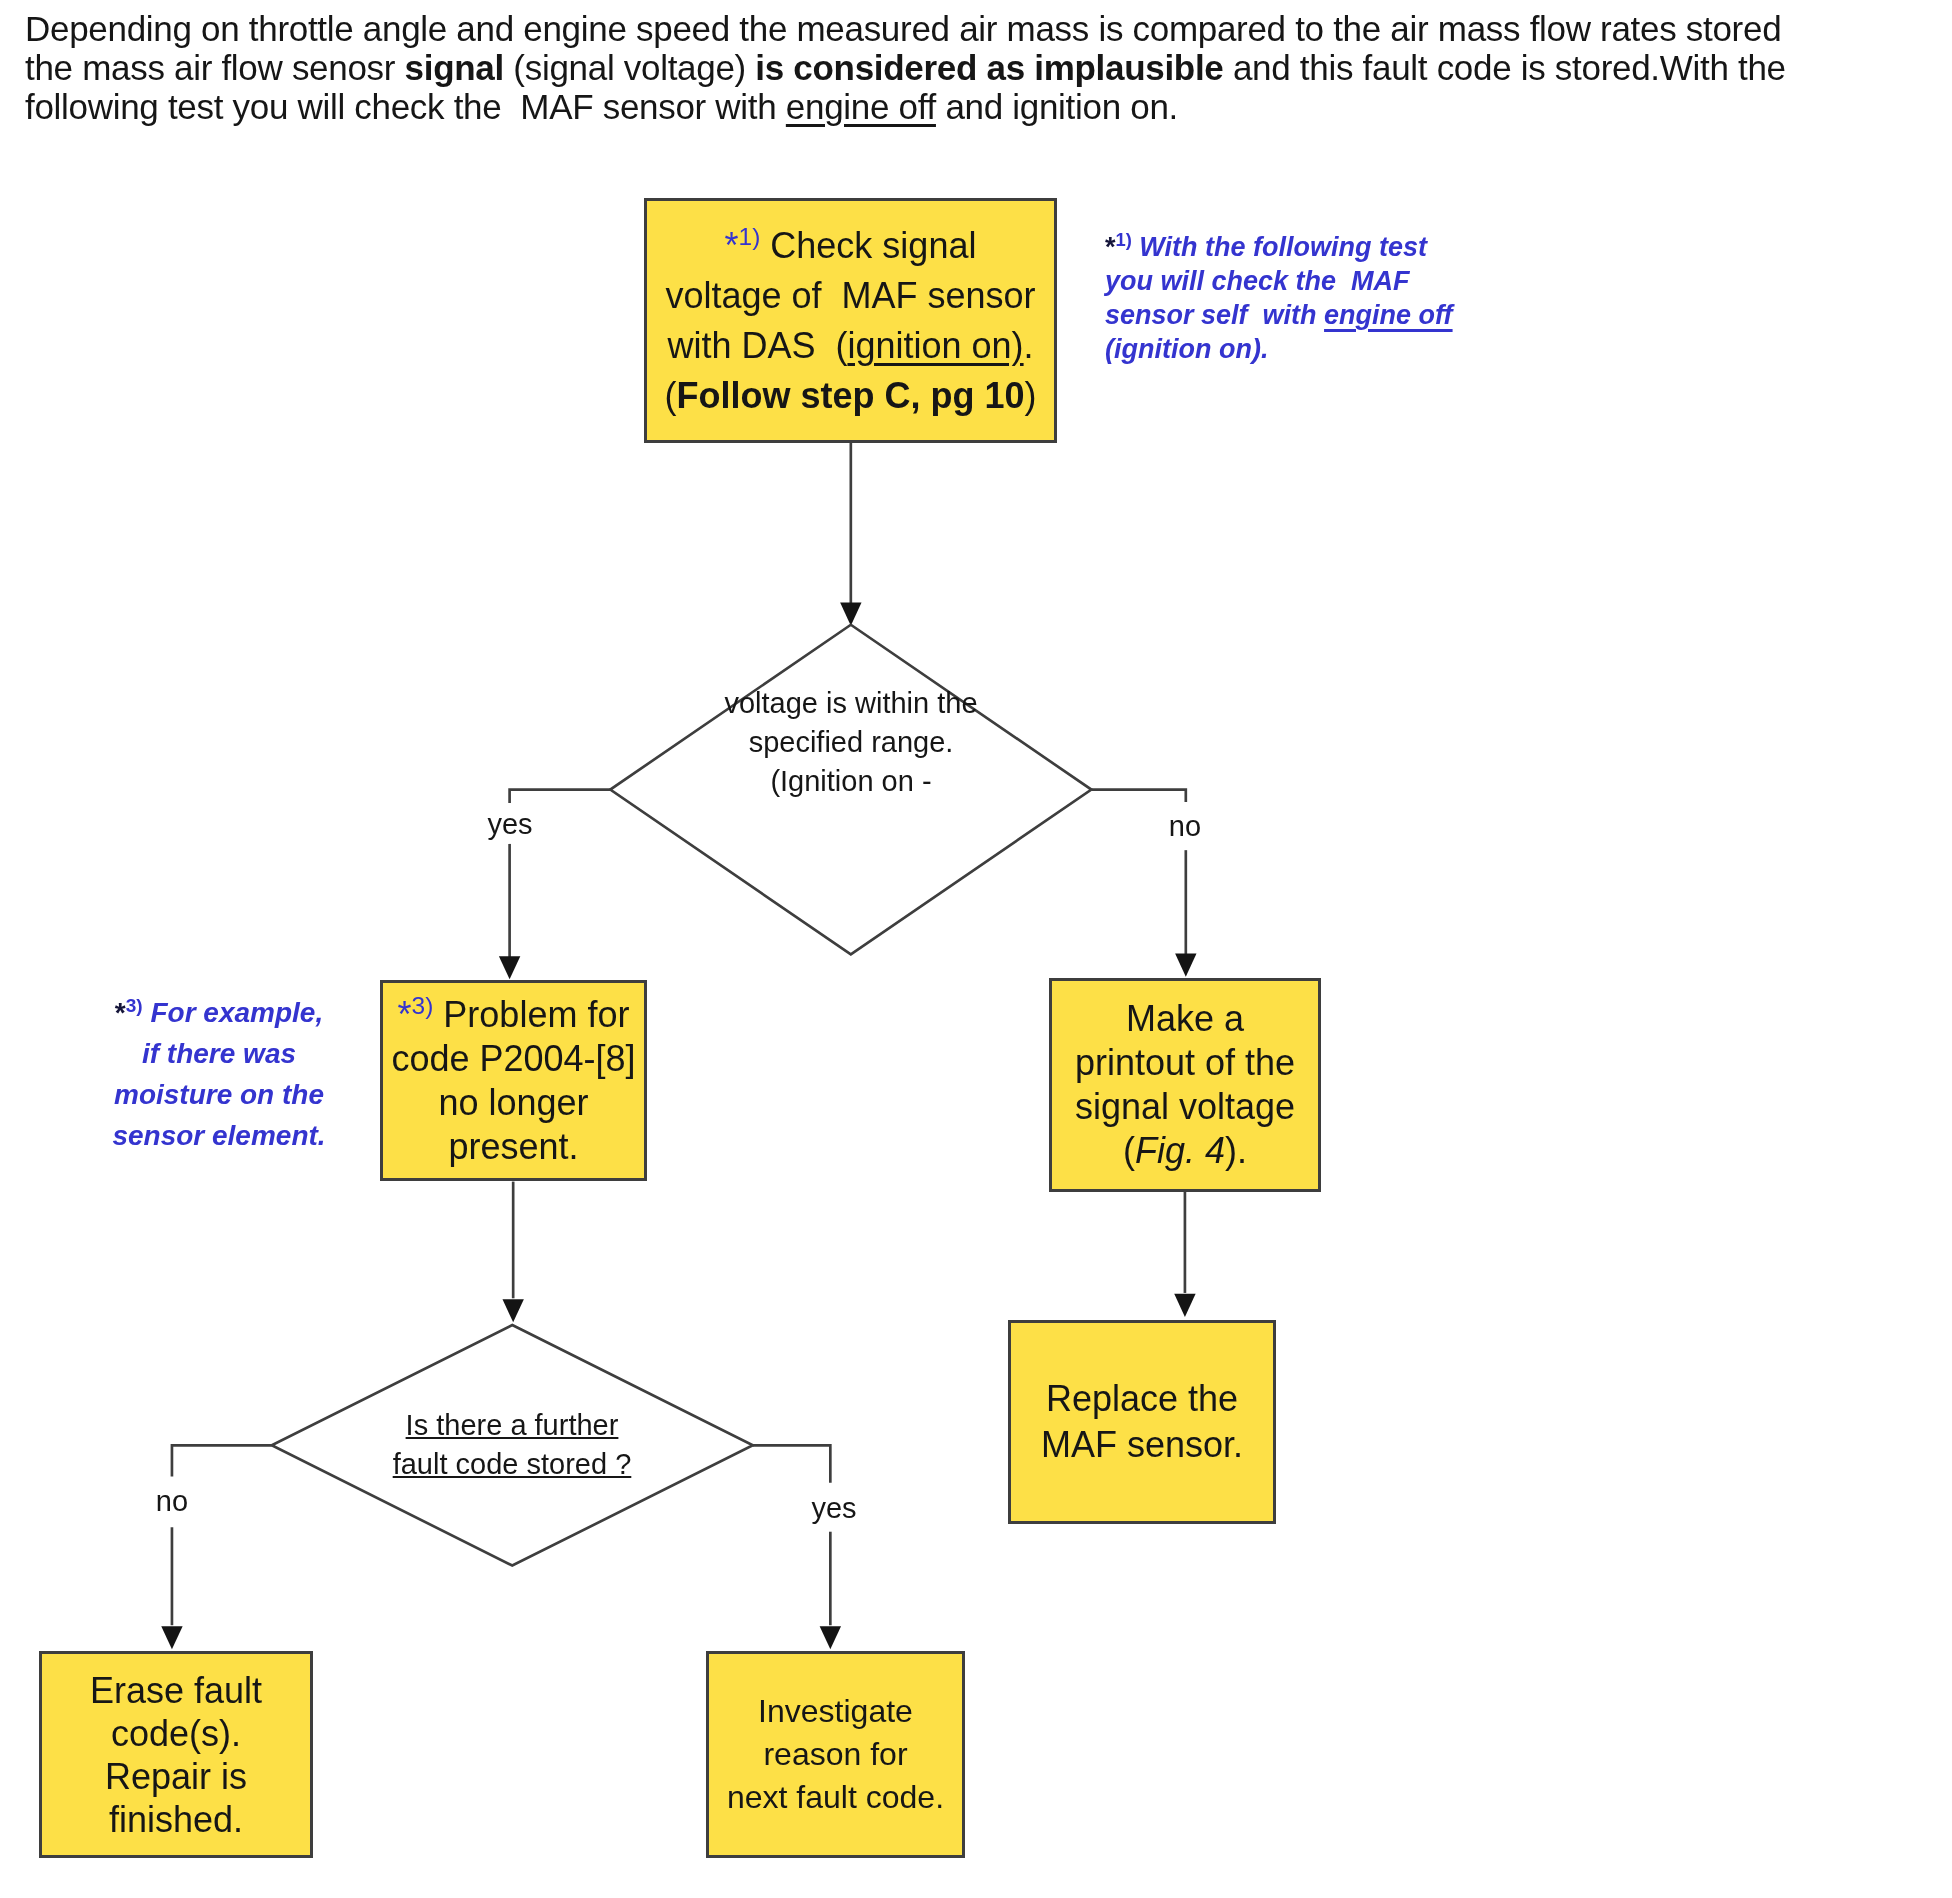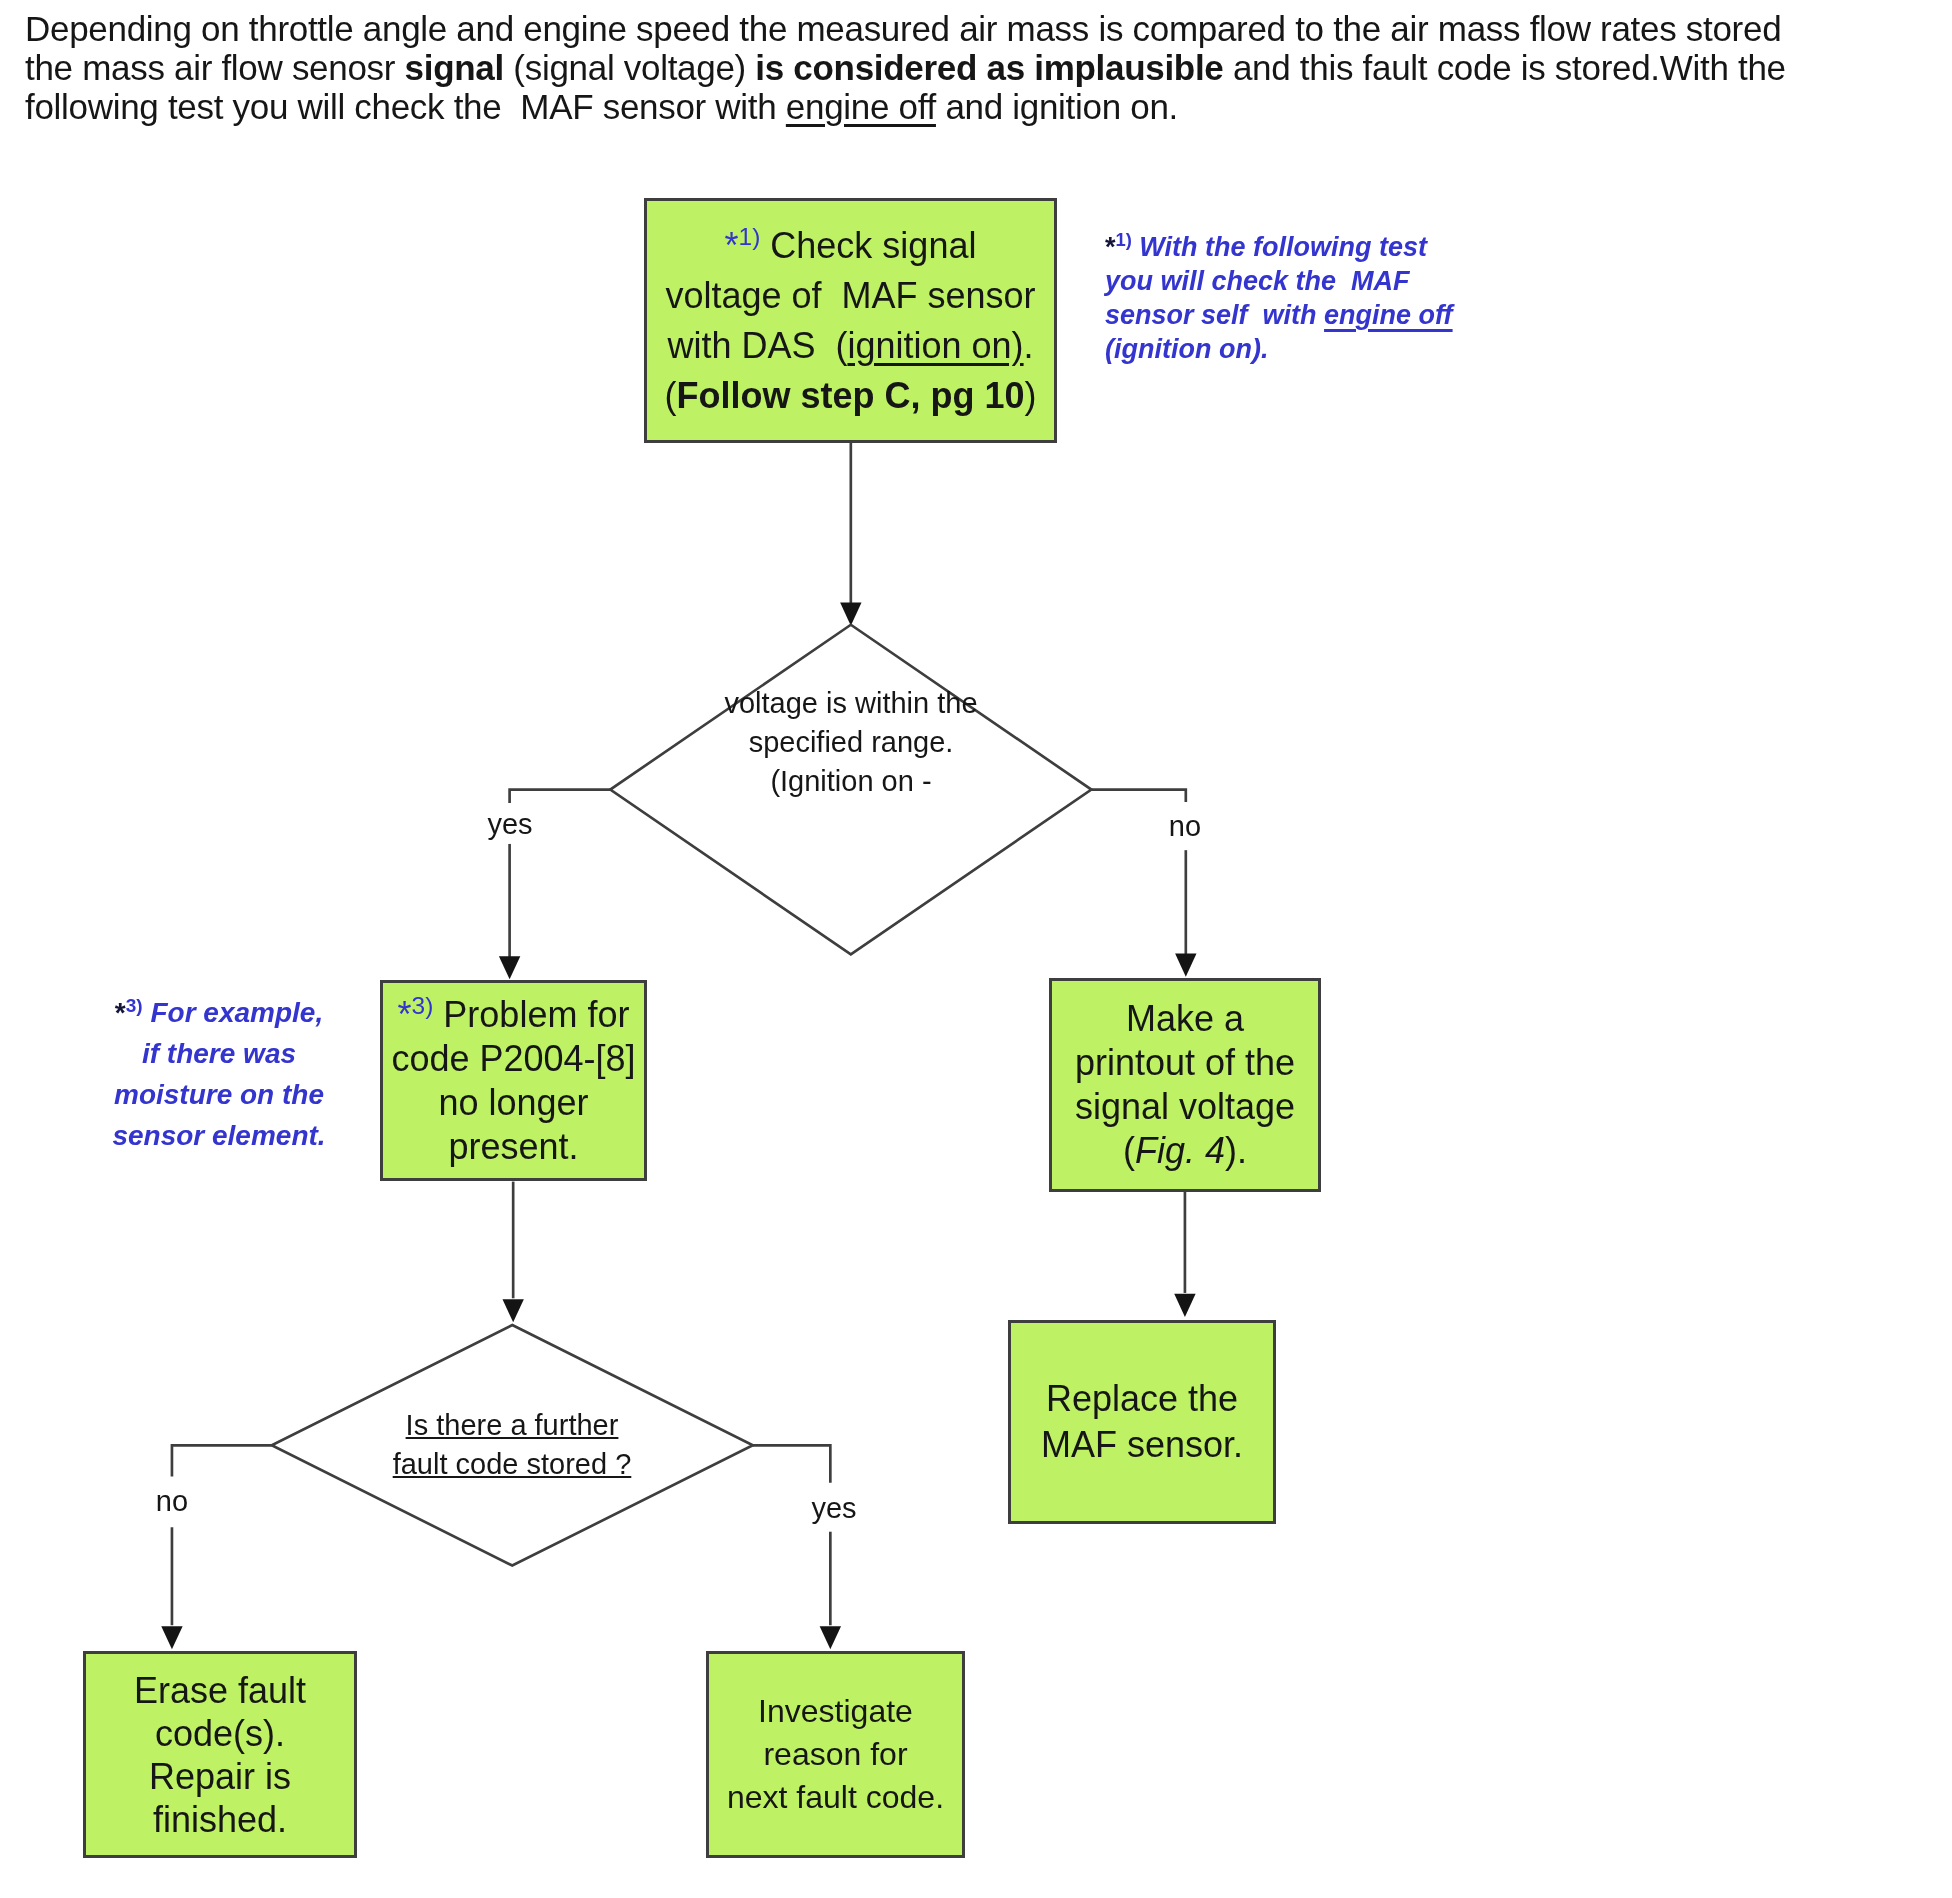--- a/index.html
+++ b/index.html
@@ -4,40 +4,40 @@
 <style>
   html,body{margin:0;padding:0;background:#ffffff;}
   body{width:1952px;height:1899px;position:relative;overflow:hidden;
        font-family:"Liberation Sans","DejaVu Sans",sans-serif;color:var(--ink,#161616);}
   #stage{position:absolute;inset:0;}
   svg#connectors{position:absolute;left:0;top:0;z-index:1;}
   .cline{stroke:var(--line,#3e3e3e);stroke-width:3;fill:none;}
   .dshape{fill:#ffffff;stroke:var(--line,#3e3e3e);stroke-width:3;}
   .ahead{fill:#141414;stroke:none;}
 
-  .node{position:absolute;z-index:2;box-sizing:border-box;background:#bef264;
+  .node{position:absolute;z-index:2;box-sizing:border-box;background:#fde047;
         border:3.6px solid var(--line,#3e3e3e);display:flex;flex-direction:column;
         justify-content:center;align-items:center;text-align:center;}
   .txt{position:absolute;z-index:3;}
   .ln{white-space:pre;}
   .center .ln{text-align:center;}
 
   .intro{left:25px;top:9px;font-size:35px;line-height:39px;letter-spacing:-0.3px;}
   .box-check{left:644px;top:198px;width:413px;height:245px;font-size:36px;line-height:50px;}
   .note{color:var(--blue,#3434cf);font-weight:bold;z-index:3;position:absolute;}
   .note1{left:1105px;top:230px;font-size:27px;line-height:34px;}
   .note3{left:89px;top:992px;width:260px;font-size:28px;line-height:41px;text-align:center;}
   .dtext{z-index:3;position:absolute;text-align:center;font-size:29px;line-height:39px;}
   .d1{left:655px;top:684px;width:392px;}
   .d2{left:316px;top:1406px;width:392px;text-decoration:underline;}
   .blabel{position:absolute;z-index:3;font-size:29px;transform:translate(-50%,-50%);}
   .box-problem{left:380px;top:980px;width:267px;height:201px;font-size:36px;line-height:44px;}
   .box-printout{left:1049px;top:978px;width:272px;height:214px;font-size:36px;line-height:44px;}
   .box-replace{left:1008px;top:1320px;width:268px;height:204px;font-size:36px;line-height:46px;}
-  .box-erase{left:39px;top:1651px;width:274px;height:207px;font-size:36px;line-height:43px;margin-left:44px;}
+  .box-erase{left:39px;top:1651px;width:274px;height:207px;font-size:36px;line-height:43px;}
   .box-investigate{left:706px;top:1651px;width:259px;height:207px;font-size:32px;line-height:43px;}
 
   .s-b{font-weight:bold;}
   .s-i{font-style:italic;}
   .s-u{text-decoration:underline;text-underline-offset:4.5px;text-decoration-thickness:2.7px;}
   .s-sup{font-size:68%;vertical-align:super;line-height:0;}
   .s-blue{color:var(--blue,#3434cf);}
   .s-black{color:#15153a;}
 </style>
 </head>

